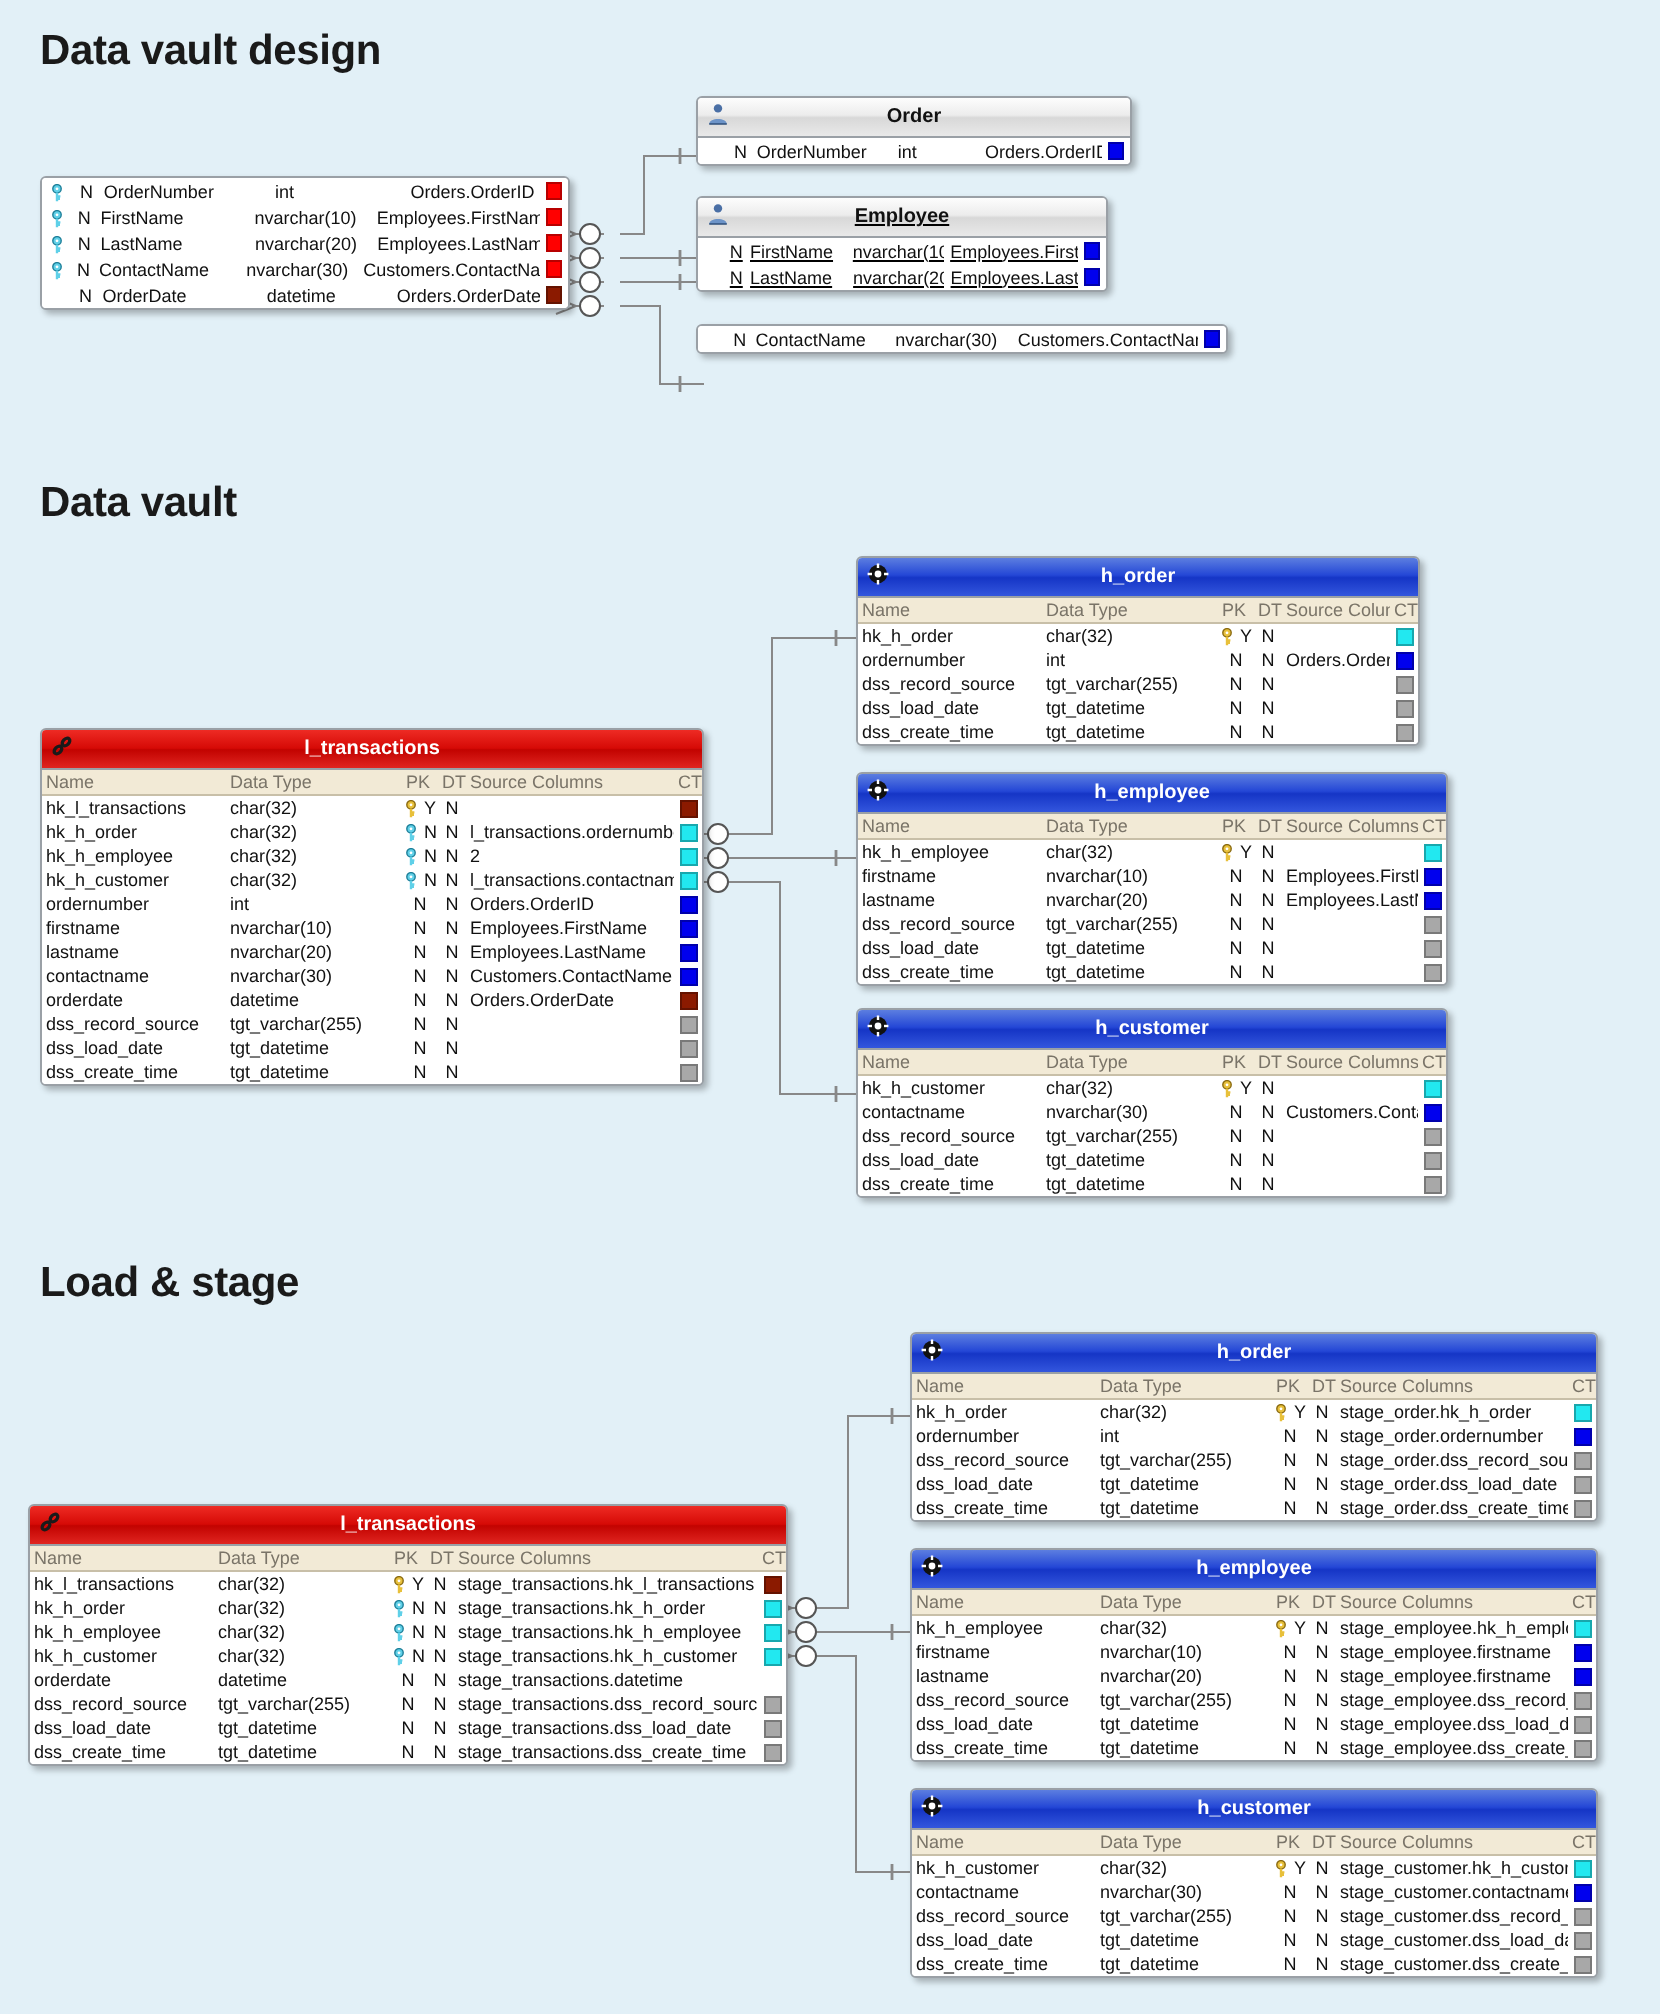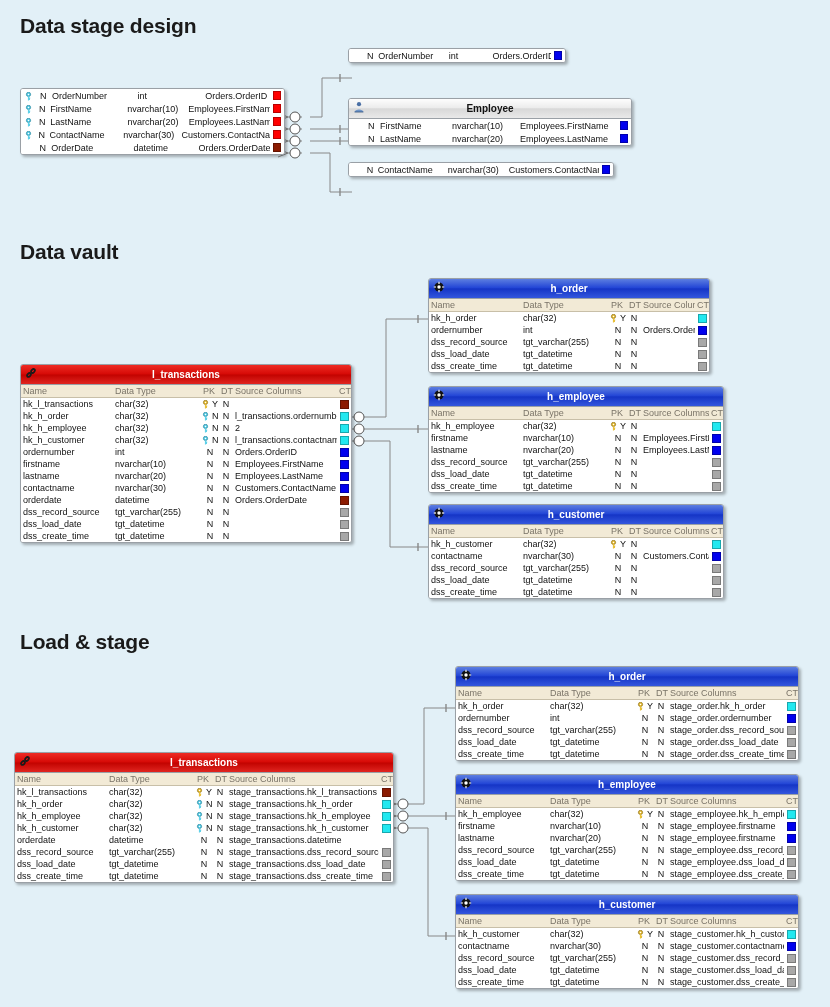--- a/index.html
+++ b/index.html
@@ -97,21 +97,21 @@
   .simple .row .cell { padding: 0 3px; }
 
   
   svg.conn { position:absolute; left:0; top:0; width:830px; height:1007px; pointer-events:none; }
 
   .t-hdr-name { font-size:10px; }
 </style>
 </head>
 <body>
 
-<div class="section-title" style="left:20px; top:14px;">Data stage design</div>
+<div class="section-title" style="left:20px; top:14px;">Data vault design</div>
 <div class="section-title" style="left:20px; top:240px;">Data vault</div>
 <div class="section-title" style="left:20px; top:630px;">Load &amp; stage</div>
 
 <svg class="conn">
   <g stroke="#888" stroke-width="1" fill="none">
 
     <path d="M286 117 L302 117"></path>
     <path d="M286 129 L302 129"></path>
     <path d="M286 141 L302 141"></path>
     <path d="M286 153 L302 153"></path>
@@ -241,33 +241,43 @@
       <span class="cell" style="width:86px">OrderDate</span>
       <span class="cell" style="width:68px">datetime</span>
       <span class="cell c-src">Orders.OrderDate</span>
       <span class="cell c-ct">
         <i class="sw" style="background:#8b1a00"></i>
       </span>
     </div>
   </div>
 
 <div class="tbl simple" id="t-order" style="left:348px; top:48px; width:218px;">
+    <div class="hdr hdr-grey">
+      <span class="ico">
+        <svg width="12" height="12" viewBox="0 0 12 12">
+          <circle cx="6" cy="3.2" r="2.1" fill="#4a6fa5"></circle>
+          <path d="M1.6 11 C1.6 7.6 10.4 7.6 10.4 11 Z" fill="#6d94c8"></path>
+          <path d="M1.6 11 L10.4 11" stroke="#2f4f7a" stroke-width="0.8"></path>
+        </svg>
+      </span>
+      <span class="ttl t-hdr-name">Order</span>
+    </div>
     <div class="row">
       <span class="cell" style="width:16px;text-align:center"></span>
       <span class="cell" style="width:12px">N</span>
       <span class="cell" style="width:78px">OrderNumber</span>
       <span class="cell" style="width:48px">int</span>
       <span class="cell c-src">Orders.OrderID</span>
       <span class="cell c-ct">
         <i class="sw" style="background:#0000ee"></i>
       </span>
     </div>
   </div>
 
-<div class="tbl simple" id="t-employee" style="left:348px; top:98px; width:284px;">
+<div class="tbl simple" id="t-employee" style="left:348px; top:98px; width:206px;text-decoration:underline;">
     <div class="hdr hdr-grey">
       <span class="ico">
         <svg width="12" height="12" viewBox="0 0 12 12">
           <circle cx="6" cy="3.2" r="2.1" fill="#4a6fa5"></circle>
           <path d="M1.6 11 C1.6 7.6 10.4 7.6 10.4 11 Z" fill="#6d94c8"></path>
           <path d="M1.6 11 L10.4 11" stroke="#2f4f7a" stroke-width="0.8"></path>
         </svg>
       </span>
       <span class="ttl t-hdr-name">Employee</span>
     </div>

